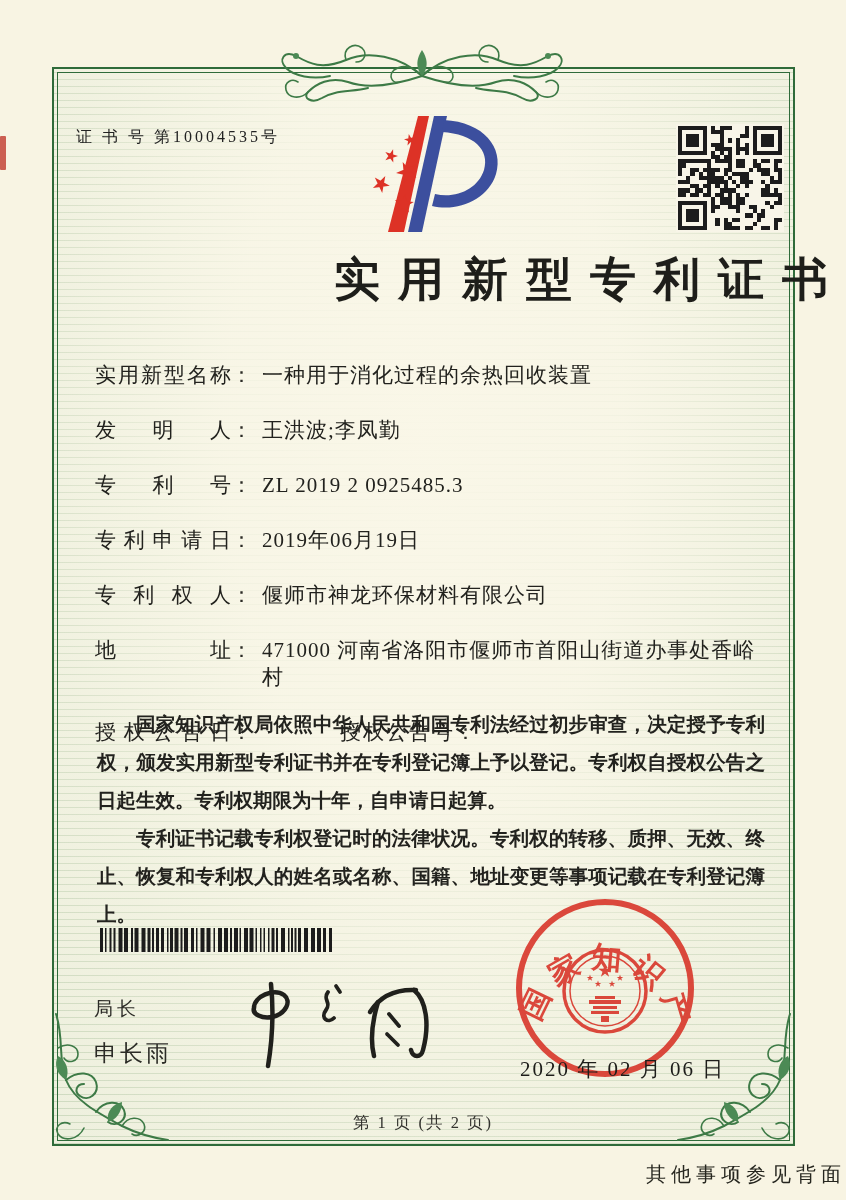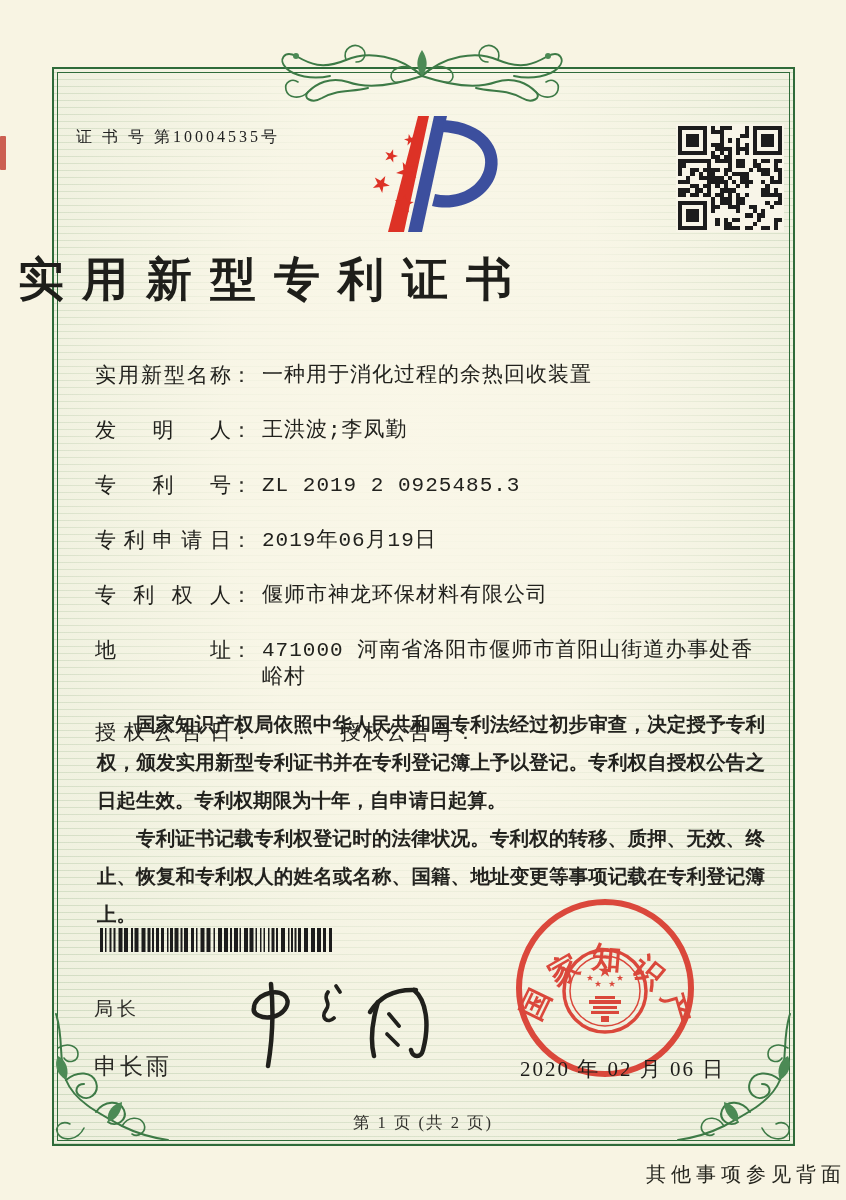--- a/index.html
+++ b/index.html
@@ -23,40 +23,40 @@
     border:1px solid #2f6b3a; pointer-events:none;
   }
   .ornament{position:absolute; pointer-events:none;}
   .edge-mark{position:absolute; left:0; top:136px; width:6px; height:34px;
     background:#c13a2d; opacity:.8; border-radius:1px;}
   
   .cert-no{position:absolute; left:76px; top:127px; font-size:16px; letter-spacing:3px; color:#222;}
   .logo{position:absolute; left:344px; top:106px;}
   .qr{position:absolute; left:676px; top:124px; background:#f8f5e8; padding:2px;}
   .title{
-    position:absolute; left:0; top:249px; width:100%; text-align:left;
+    position:absolute; left:0; top:249px; width:100%; text-align:right;
     font-size:46px; font-weight:700; letter-spacing:18px; text-indent:18px; color:#1e1e1a;
   }
   
   .fields{position:absolute; left:95px; top:362px; width:668px;}
   .field-row{display:flex; align-items:flex-start; margin-bottom:28px; font-size:21px; line-height:27px;}
   .field-label{display:inline-block; width:136px; text-align:justify; text-align-last:justify; flex:none; color:#22221e;}
   .field-colon{flex:none; margin-right:10px;}
-  .field-value{letter-spacing:1px; color:#22221e;font-family:Liberation Mono, monospace;}
+  .field-value{letter-spacing:1px; color:#22221e;}
   .field-label-inline{flex:none; letter-spacing:2px; color:#22221e;}
   .grant-gap{width:78px; flex:none;}
   
   .body-text{position:absolute; left:97px; top:706px; width:668px;
     font-size:19.5px; line-height:38px; text-align:justify; color:#22221e;}
   .body-text p{margin:0; text-indent:2em;font-weight:bold;}
   
   .barcode{position:absolute; left:100px; top:928px;}
   
   .officer-title{position:absolute; left:94px; top:996px; font-size:19px; letter-spacing:4px;font-family:Liberation Serif, serif;}
-  .officer-name{position:absolute; left:94px; top:1038px; font-size:23px; letter-spacing:3px;margin-top:13px;}
+  .officer-name{position:absolute; left:94px; top:1038px; font-size:23px; letter-spacing:3px;}
   .signature{position:absolute; left:224px; top:962px;}
   
   .seal{position:absolute; left:505px; top:888px;}
   .seal-date{position:absolute; left:520px; top:1055px; font-size:21px; letter-spacing:2px; color:#1d1d1a;}
   
   .page-indicator{position:absolute; left:0; top:1112px; width:100%; text-align:center;
     font-size:16.5px; letter-spacing:2px; color:#33332e;}
   .back-note{position:absolute; left:0; top:1161px; width:100%; text-align:right;
     font-size:20px; letter-spacing:5px; color:#26261f;}
 </style>

